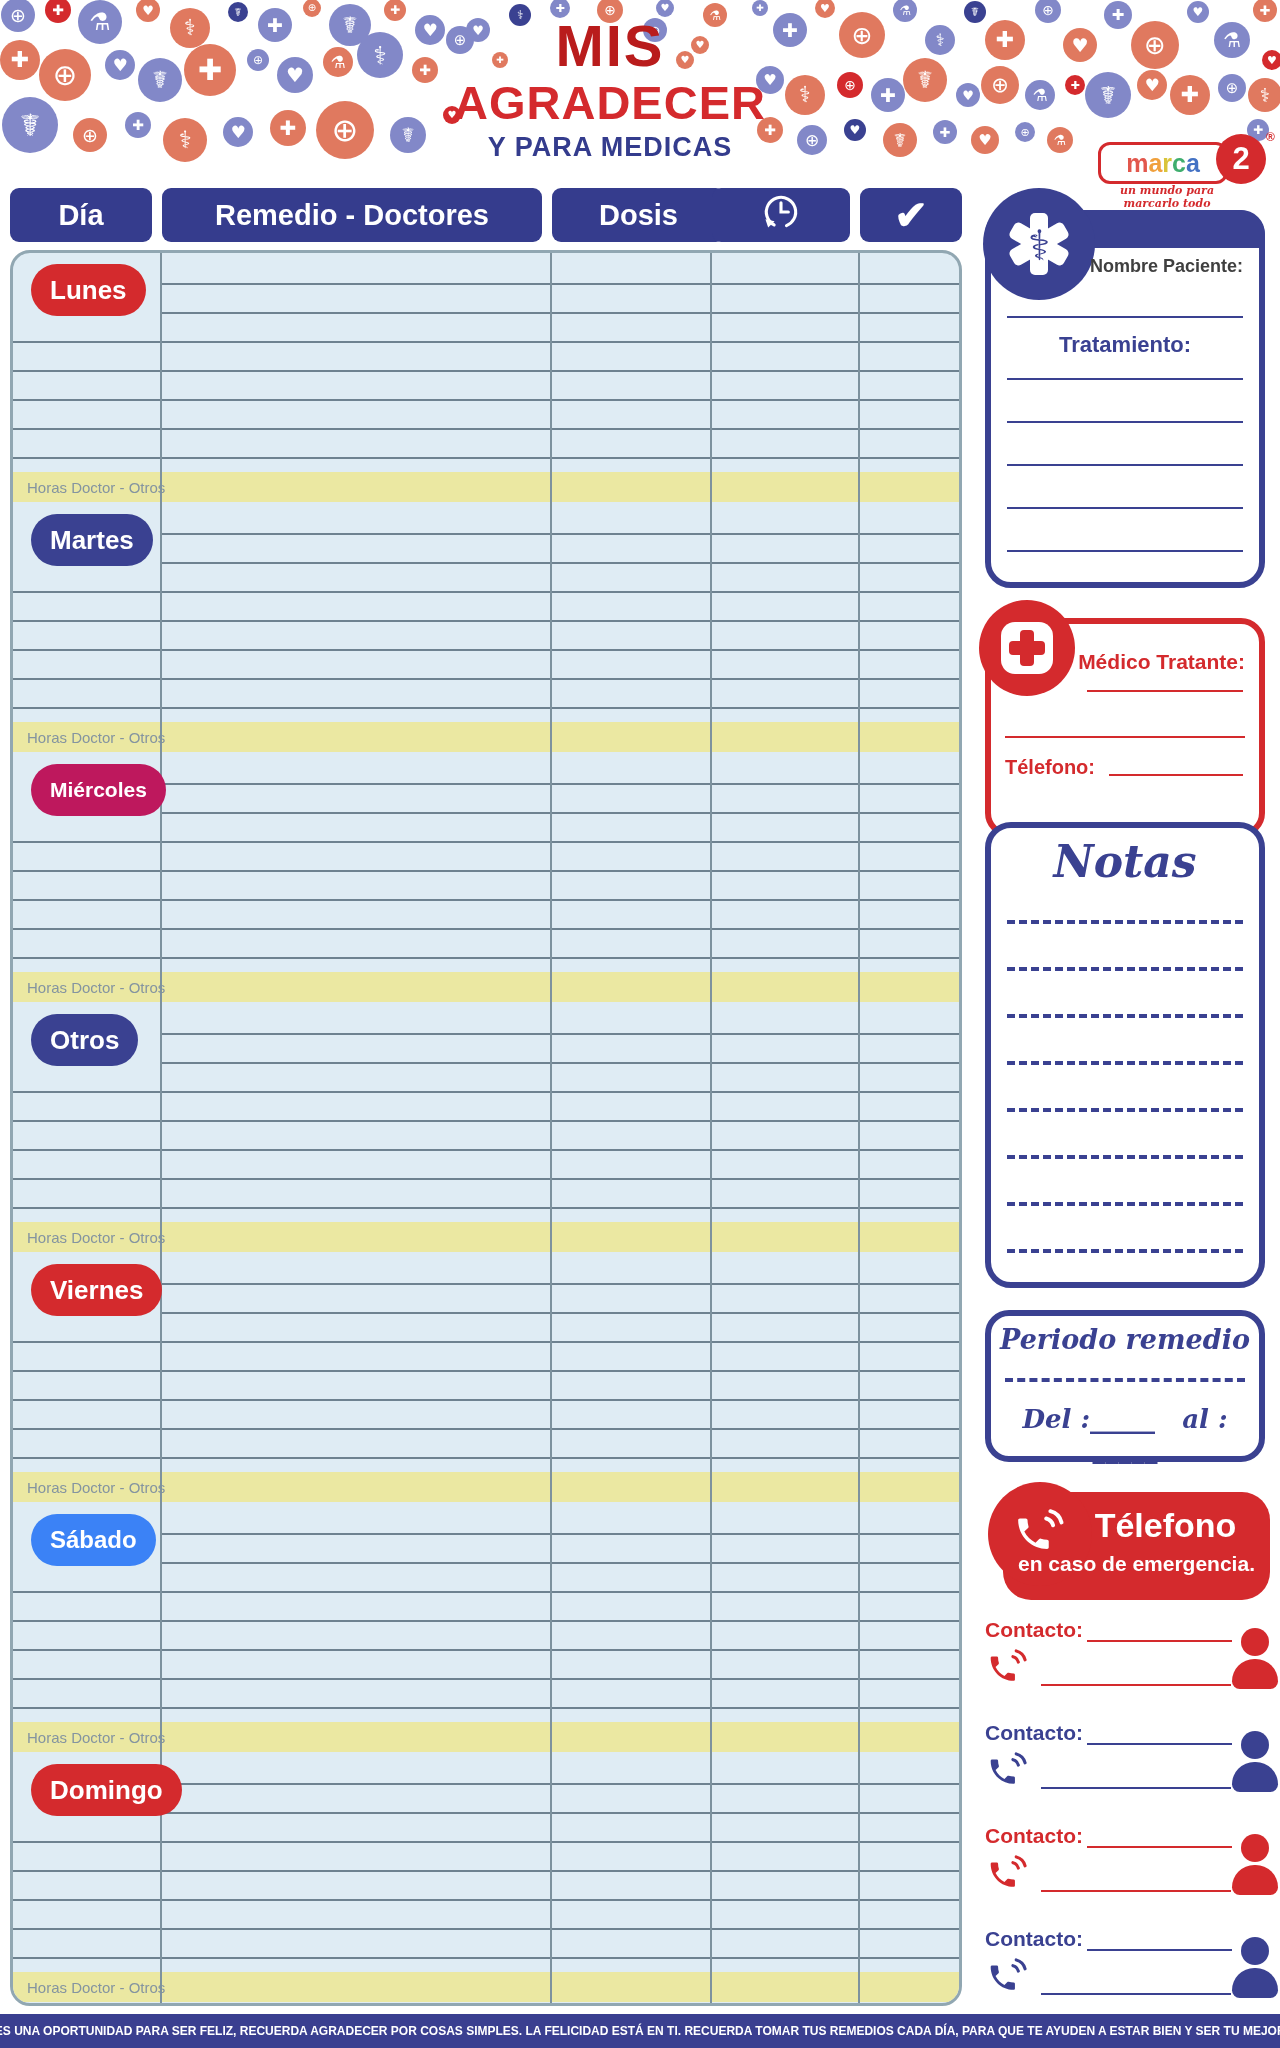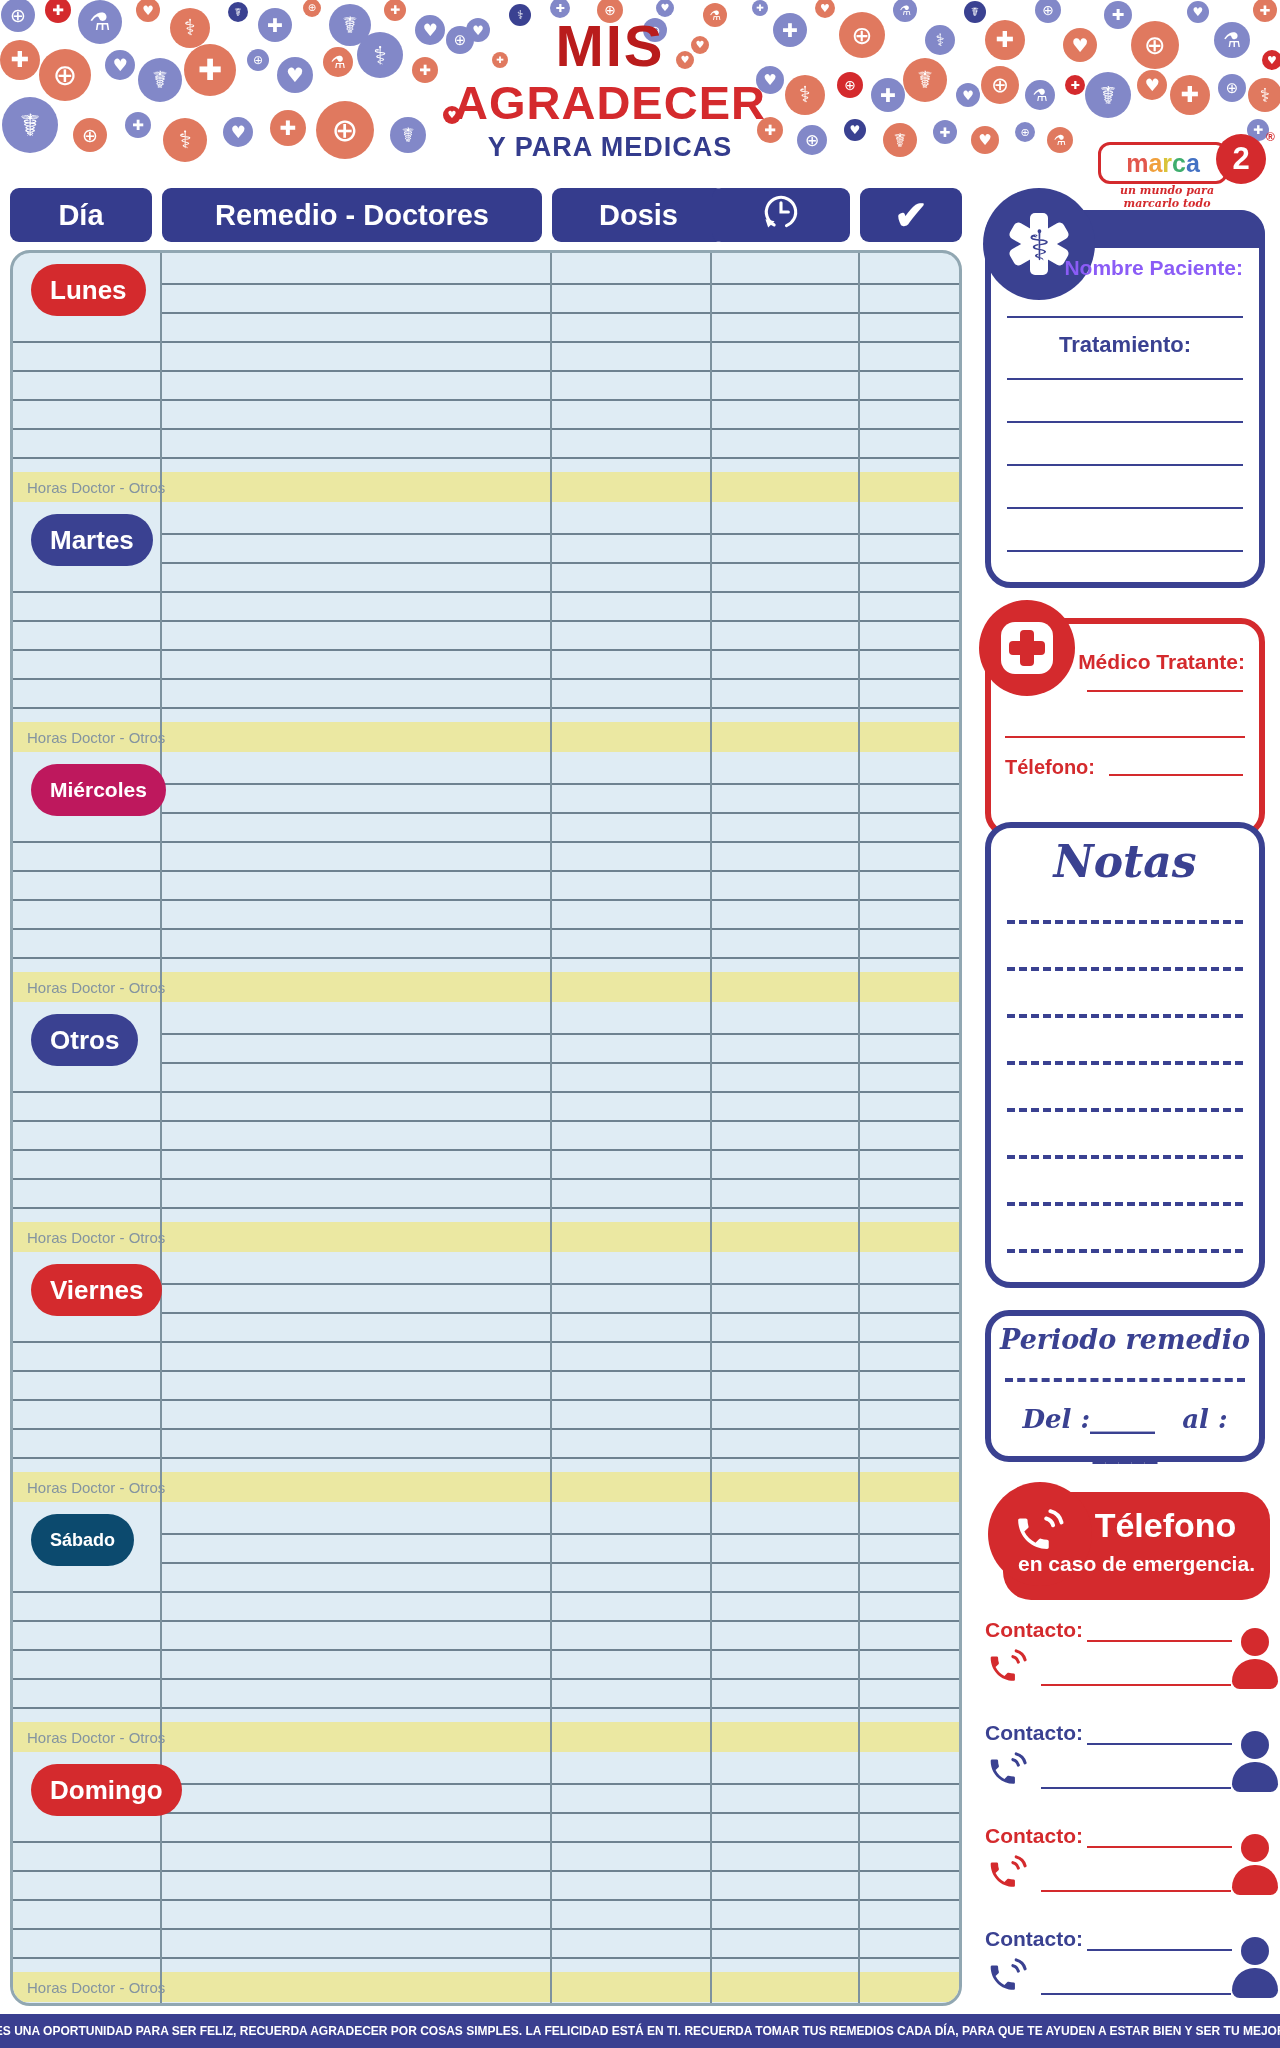--- a/index.html
+++ b/index.html
@@ -50,21 +50,21 @@
   .sbox{position:absolute;left:985px;width:280px;box-sizing:border-box;background:#fff;}
   .pbox{top:210px;height:378px;border:6px solid #3a4191;border-radius:26px;}
   .pband{position:absolute;left:-6px;right:-6px;top:-6px;height:38px;background:#3a4191;
          border-radius:24px 24px 0 0;}
   .pcircle{position:absolute;left:-8px;top:-28px;width:112px;height:112px;border-radius:50%;
            background:#3a4191;display:flex;align-items:center;justify-content:center;}
   .sol{position:relative;width:66px;height:66px;}
   .sol-bar{position:absolute;left:24px;top:2px;width:18px;height:62px;background:#fff;border-radius:5px;}
   .sol-glyph{position:absolute;left:0;top:10px;width:66px;text-align:center;color:#3a4191;
              font-size:42px;font-family:"DejaVu Sans",sans-serif;z-index:2;}
-  .p-head{position:absolute;right:16px;top:40px;font-size:21px;font-weight:bold;color:#8b5cf6;}
+  .p-head{position:absolute;right:16px;top:40px;font-size:18px;font-weight:bold;color:#404040;}
   .p-line{position:absolute;left:16px;right:16px;height:2px;background:#3a4191;}
   .p-treat{position:absolute;left:0;right:0;top:116px;text-align:center;font-size:22px;
            font-weight:bold;color:#3a4191;}
 
   .dbox{top:618px;height:219px;border:6px solid #d42a2d;border-radius:24px;}
   .dcircle{position:absolute;left:-12px;top:-24px;width:96px;height:96px;border-radius:50%;
            background:#d42a2d;display:flex;align-items:center;justify-content:center;}
   .medic-sq{position:relative;width:52px;height:52px;background:#fff;border-radius:14px;}
   .medic-v{position:absolute;left:19px;top:8px;width:14px;height:36px;background:#d42a2d;border-radius:4px;}
   .medic-h{position:absolute;left:8px;top:19px;width:36px;height:14px;background:#d42a2d;border-radius:4px;}
@@ -304,21 +304,21 @@
         <div class="hline" style="top: 30px; left: 147px;"></div>
         <div class="hline" style="top: 59px; left: 147px;"></div>
         <div class="hline" style="top: 88px; left: 0px;"></div>
         <div class="hline" style="top: 117px; left: 0px;"></div>
         <div class="hline" style="top: 146px; left: 0px;"></div>
         <div class="hline" style="top: 175px; left: 0px;"></div>
         <div class="hline" style="top: 204px; left: 0px;"></div>
         <div class="yrow" style="top: 219px;">
           <span class="yrow-label">Horas Doctor - Otros</span>
         </div>
-        <div class="day-badge" style="background: #0c4a6e; font-size: 18px;">Sábado</div>
+        <div class="day-badge" style="background: #3b82f6; font-size: 24px;">Sábado</div>
       </div>
       <div class="sect" style="top: 1500px; height: 250px;">
         <div class="hline" style="top: 30px; left: 147px;"></div>
         <div class="hline" style="top: 59px; left: 147px;"></div>
         <div class="hline" style="top: 88px; left: 0px;"></div>
         <div class="hline" style="top: 117px; left: 0px;"></div>
         <div class="hline" style="top: 146px; left: 0px;"></div>
         <div class="hline" style="top: 175px; left: 0px;"></div>
         <div class="hline" style="top: 204px; left: 0px;"></div>
         <div class="yrow" style="top: 219px;">

